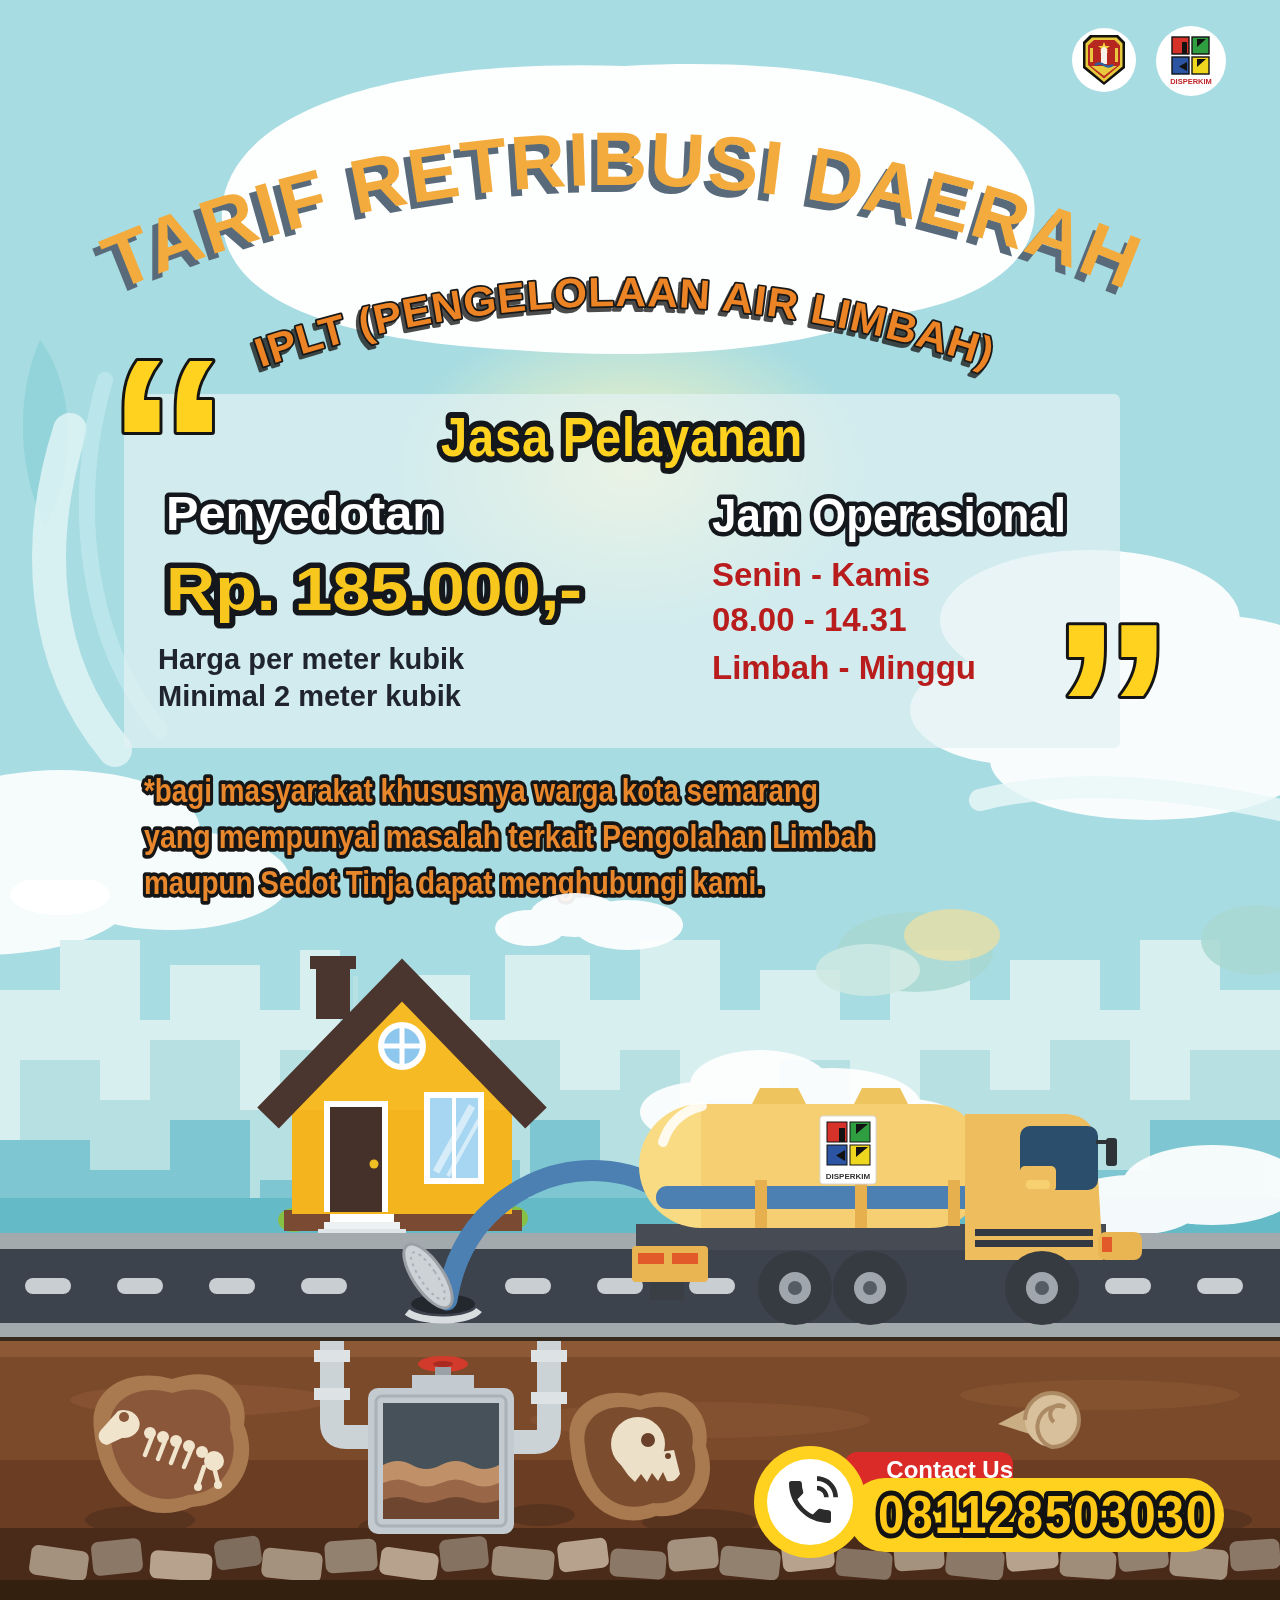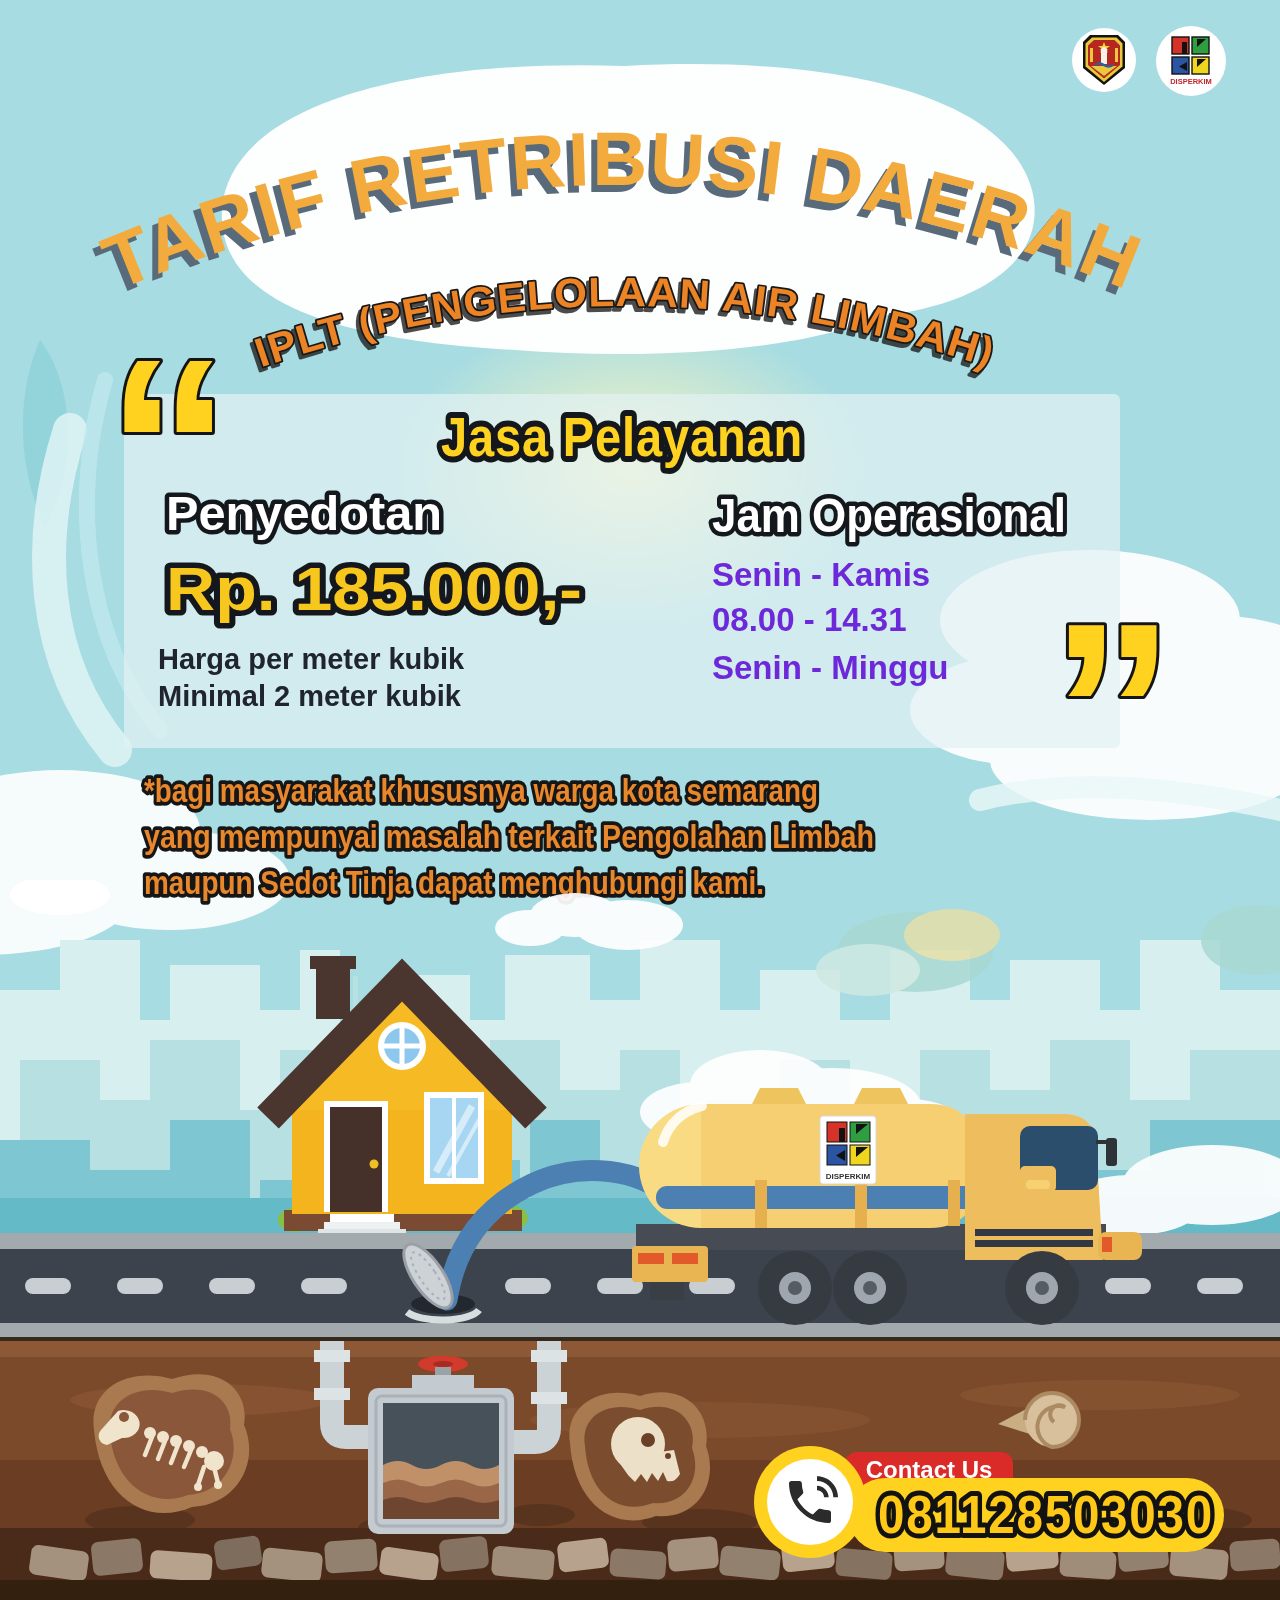--- a/index.html
+++ b/index.html
@@ -21,29 +21,29 @@
                 filter:drop-shadow(-3px 4px 0 rgba(30,30,30,.8));}
 
   
   .sun-glow{left:300px;top:250px;width:660px;height:440px;
     background:radial-gradient(closest-side,rgba(255,247,190,.95),rgba(255,247,190,0) 72%);}
   .card{left:124px;top:394px;width:996px;height:354px;background:rgba(226,241,243,.72);border-radius:6px;}
 
   .outline-text{paint-order:stroke;stroke-linejoin:round;font-weight:bold;}
   .dark-note{color:#20242e;font-weight:bold;}
 
-  .schedule div{color:#6d28d9;font-weight:bold;font-size:33px;line-height:45px;}
+  .schedule div{color:#b91c1c;font-weight:bold;font-size:33px;line-height:45px;}
   .schedule .gap{height:3px;}
 
   
   .quote-text{font-weight:bold;fill:#ffd21f;stroke:#141414;stroke-width:6px;paint-order:stroke;stroke-linejoin:round;}
 
   
   .contact-badge{left:845px;top:1452px;width:168px;height:44px;background:#da2b28;border-radius:12px;
-    display:flex;align-items:flex-start;justify-content:center;}
+    display:flex;align-items:flex-start;justify-content:flex-end;}
   .contact-badge span{color:#fff;font-weight:bold;font-size:24px;margin-top:4px;}
   .contact-pill{left:848px;top:1478px;width:376px;height:74px;background:#ffd21f;border-radius:38px;}
   .contact-circle{left:754px;top:1446px;width:112px;height:112px;background:#ffd21f;border-radius:50%;
     display:flex;align-items:center;justify-content:center;}
   .contact-circle .inner{width:86px;height:86px;background:#fff;border-radius:50%;
     display:flex;align-items:center;justify-content:center;}
 </style>
 </head>
 <body>
 
@@ -130,21 +130,21 @@
     <div>Minimal 2 meter kubik</div>
   </div>
 
   <svg class="abs" style="left:698px;top:480px;width:430px;height:72px" viewBox="0 0 430 72">
     <text class="outline-text" x="14" y="52" font-size="48" fill="#ffffff" stroke="#14181d" stroke-width="9" textLength="354" lengthAdjust="spacingAndGlyphs">Jam Operasional</text>
   </svg>
   <div class="abs schedule" style="left:712px;top:552px">
     <div>Senin - Kamis</div>
     <div>08.00 - 14.31</div>
     <div class="gap"></div>
-    <div>Senin - Minggu</div>
+    <div>Limbah - Minggu</div>
   </div>
 
   <svg class="abs" style="left:98px;top:345px;width:220px;height:140px" viewBox="0 0 220 140">
     <text class="quote-text" x="8" y="8" font-size="250" dominant-baseline="hanging">“</text>
   </svg>
   <svg class="abs" style="left:1028px;top:608px;width:220px;height:220px" viewBox="0 0 220 220">
     <text class="quote-text" x="22" y="190" font-size="250">”</text>
   </svg>
 
   <svg class="abs" style="left:130px;top:768px;width:840px;height:142px" viewBox="0 0 840 142">

